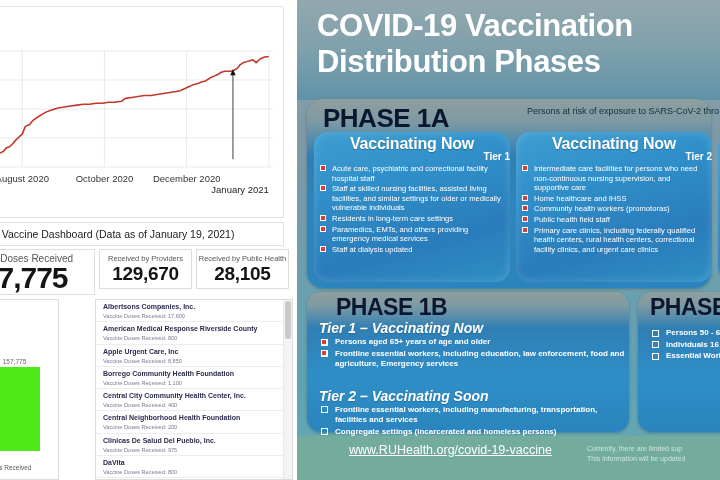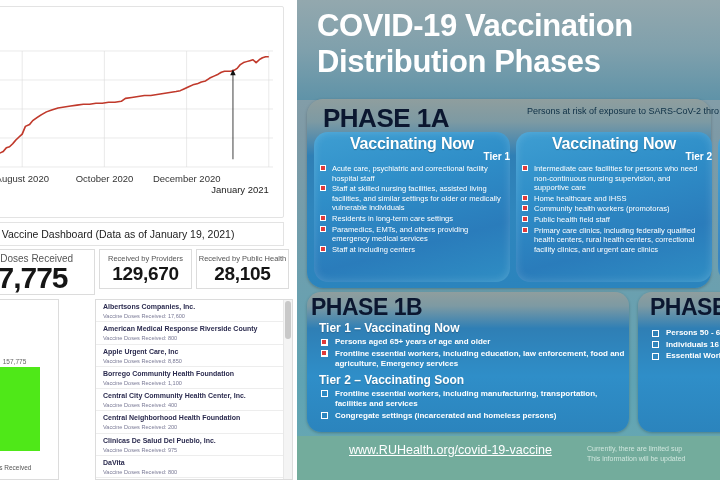--- a/index.html
+++ b/index.html
@@ -166,24 +166,25 @@
   ul.cklist li .ck::after{
     content:"";position:absolute;left:0;top:0;width:4px;height:4px;background:#e03b3b;
   }
   ul.cklist li .ck.empty{background:transparent;border:1px solid #ffffff;}
   ul.cklist li .ck.empty::after{display:none;}
 
   #phase1b{
     left:10px;top:292px;width:322px;height:140px;
     background:linear-gradient(180deg,#8f9e9e 0%,#7d9aa3 10%,#2f7fb5 26%,#2f8ec8 60%,#2b84bd 100%);
   }
-  #p1b-name{left:4px;top:2px;font-size:23px;}
+  #p1b-name{left:29px;top:2px;font-size:23px;}
   .tier-line{
-    color:#ffffff;font-weight:bold;font-size:12px;margin:0 0 0 12px;line-height:13px;
+    color:#ffffff;font-weight:bold;font-size:14px;margin:0 0 0 12px;line-height:13px;
     text-shadow:0 1px 1px rgba(0,0,0,.2);
+    font-style:italic;
   }
   #phase1b ul.cklist li,#phase1c ul.cklist li{
     font-size:8px;font-weight:bold;line-height:10.5px;padding-left:14px;margin-bottom:1px;
   }
   #phase1b ul.cklist{padding-left:14px;padding-right:0;}
   #phase1b ul.cklist li .ck,#phase1c ul.cklist li .ck{width:7px;height:7px;top:1.5px;}
 
   #phase1c{
     left:341px;top:292px;width:104px;height:140px;
     background:linear-gradient(180deg,#8f9e9e 0%,#7d9aa3 10%,#2f7fb5 26%,#2f8ec8 60%,#2b84bd 100%);
@@ -328,21 +329,21 @@
       </div>
 
       <div class="tier-box" id="tier1box">
         <div class="tier-head">Vaccinating Now</div>
         <div class="tier-sub">Tier 1</div>
         <ul class="cklist">
           <li><span class="ck"></span><span>Acute care, psychiatric and correctional facility hospital staff</span></li>
           <li><span class="ck"></span><span>Staff at skilled nursing facilities, assisted living facilities, and similar settings for older or medically vulnerable individuals</span></li>
           <li><span class="ck"></span><span>Residents in long-term care settings</span></li>
           <li><span class="ck"></span><span>Paramedics, EMTs, and others providing emergency medical services</span></li>
-          <li><span class="ck"></span><span>Staff at including centers</span></li>
+          <li><span class="ck"></span><span>Staff at dialysis updated</span></li>
         </ul>
       </div>
 
       <div class="tier-box" id="tier2box">
         <div class="tier-head">Vaccinating Now</div>
         <div class="tier-sub">Tier 2</div>
         <ul class="cklist">
           <li><span class="ck"></span><span>Intermediate care facilities for persons who need non-continuous nursing supervision, and supportive care</span></li>
           <li><span class="ck"></span><span>Home healthcare and IHSS</span></li>
           <li><span class="ck"></span><span>Community health workers (promotoras)</span></li>
@@ -355,21 +356,21 @@
     </div>
 
     <div class="phase-card" id="phase1b">
       <div class="phase-name" id="p1b-name">PHASE 1B</div>
       <div style="position:absolute;left:0;top:30px;right:0;">
         <div class="tier-line">Tier 1 – Vaccinating Now</div>
         <ul class="cklist">
           <li><span class="ck"></span><span>Persons aged 65+ years of age and older</span></li>
           <li><span class="ck"></span><span>Frontline essential workers, including education, law enforcement, food and agriculture, Emergency services</span></li>
         </ul>
-        <div class="tier-line" style="margin-top:4px">Tier 2 – Vaccinating Soon</div>
+        <div class="tier-line" style="margin-top:20px">Tier 2 – Vaccinating Soon</div>
         <ul class="cklist">
           <li><span class="ck empty"></span><span>Frontline essential workers, including manufacturing, transportation, facilities and services</span></li>
           <li><span class="ck empty"></span><span>Congregate settings (incarcerated and homeless persons)</span></li>
         </ul>
       </div>
     </div>
 
     <div class="phase-card" id="phase1c">
       <div class="phase-name" id="p1c-name">PHASE 1C</div>
       <div style="position:absolute;left:0;top:30px;right:0;">

